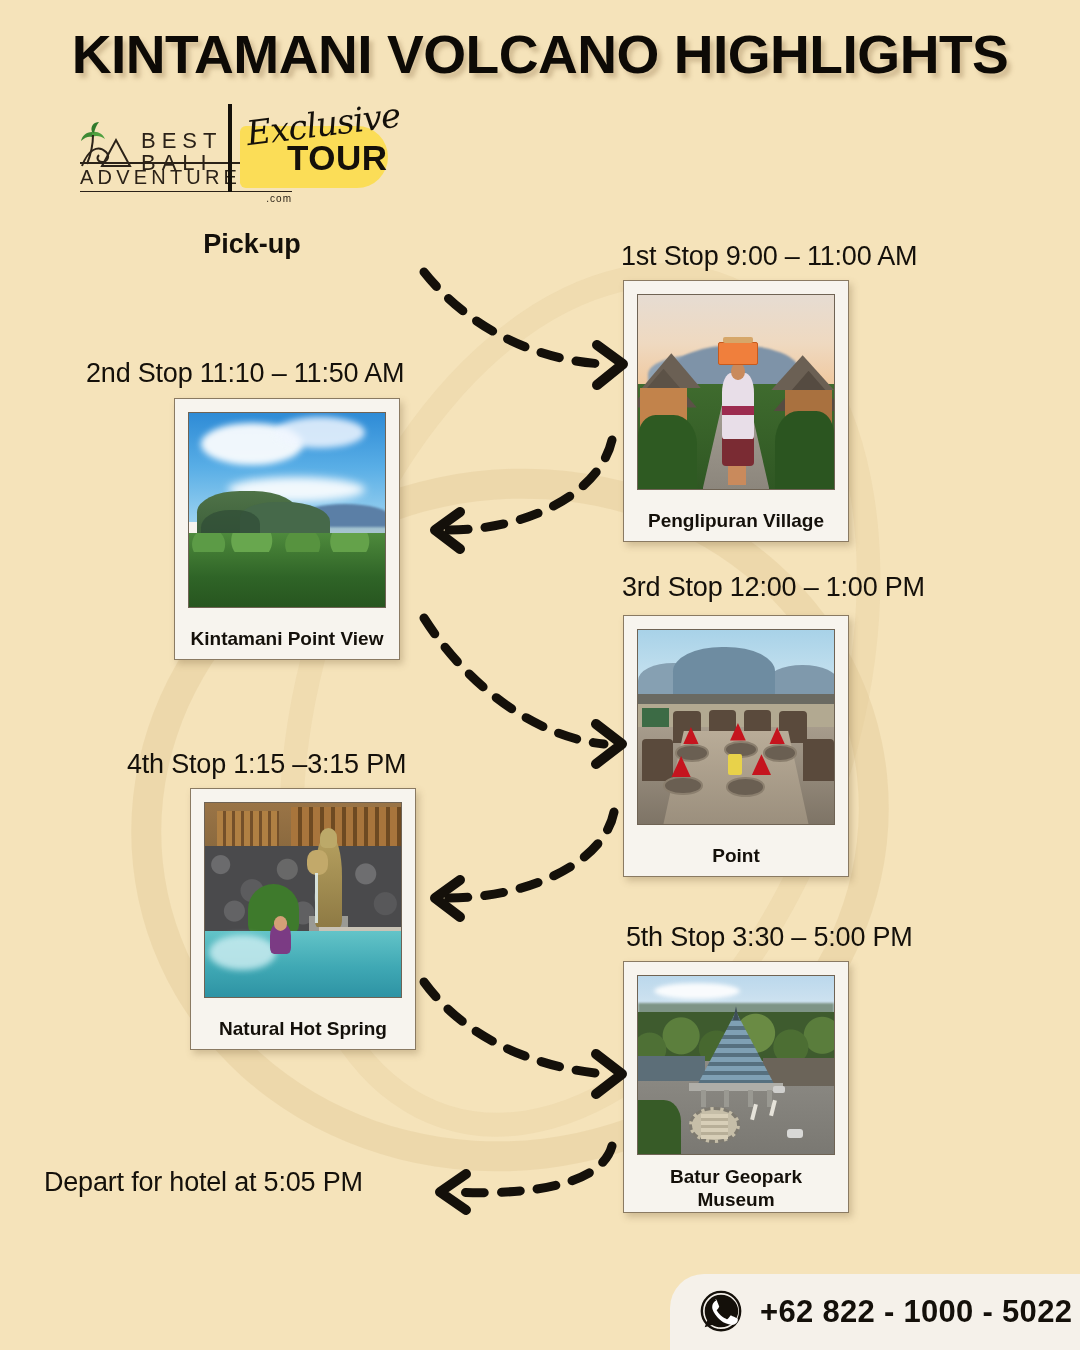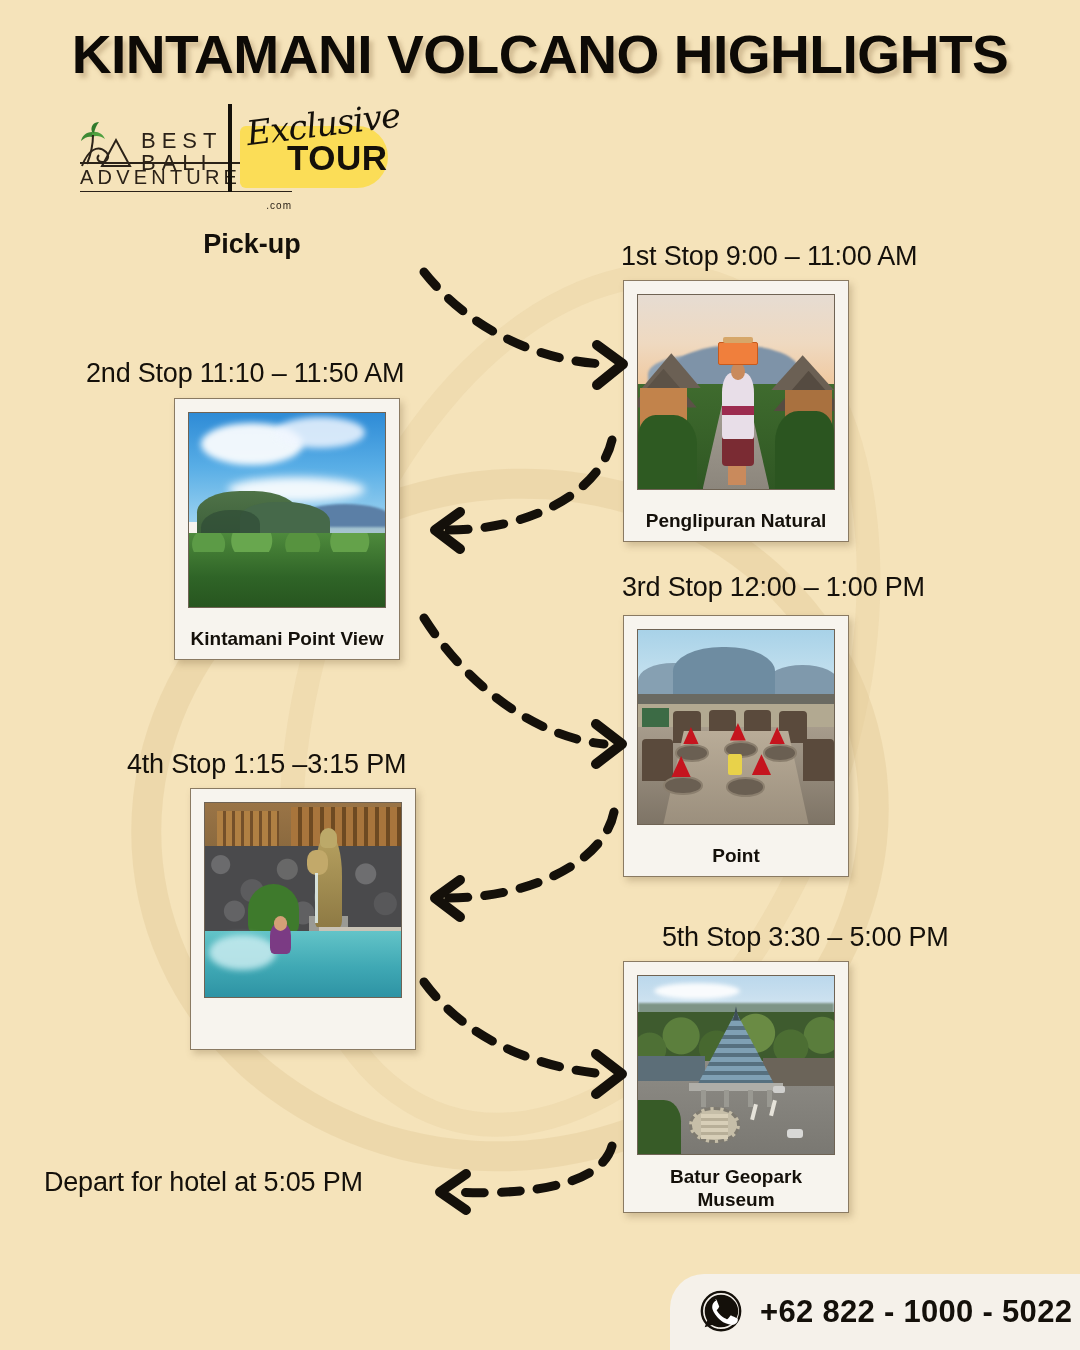--- a/index.html
+++ b/index.html
@@ -72,21 +72,21 @@
     position: absolute;
     left: 2px; top: 58px;
     width: 212px;
   }
   .logo-adv .rule { height: 1.5px; background: #2B2218; width: 100%; }
   .logo-adv .atxt {
     font-size: 20px; letter-spacing: 4.2px; color: #2B2218;
     padding-top: 2px;
   }
   .logo-adv .rule2 { height: 1.2px; background: #2B2218; width: 100%; margin-top: 2px; }
-  .logo-adv .dotcom { font-size: 10px; letter-spacing: 1px; text-align: right; color: #2B2218; margin-top: 8px; }
+  .logo-adv .dotcom { font-size: 10px; letter-spacing: 1px; text-align: right; color: #2B2218; margin-top: 1px; }
 
   .logo-divider {
     position: absolute;
     left: 228px; top: 104px;
     width: 4px; height: 88px;
     background: #14100A;
   }
 
   .badge {
     position: absolute;
@@ -336,21 +336,21 @@
 <div class="badge-tour">TOUR</div>
 
 <div class="pickup" style="left:42px; top:226px; width:420px;">
   <div>Pick-up</div>
 </div>
 
 <div class="h-step" style="left:621px; top:241px;">1st Stop 9:00 – 11:00 AM</div>
 <div class="h-step" style="left:86px;  top:358px;">2nd Stop 11:10 – 11:50 AM</div>
 <div class="h-step" style="left:622px; top:572px;">3rd Stop 12:00 – 1:00 PM</div>
 <div class="h-step" style="left:127px; top:749px;">4th Stop 1:15 –3:15 PM</div>
-<div class="h-step" style="left:626px; top:922px;margin-left:36px;">5th Stop 3:30 – 5:00 PM</div>
+<div class="h-step" style="left:626px; top:922px;">5th Stop 3:30 – 5:00 PM</div>
 
 <div class="card" style="left:623px; top:280px; width:226px; height:262px;">
   <div class="photo" style="height:196px;">
     <div class="scene">
       <div class="pv-sky"></div>
         <div class="pv-mount2"></div>
         <div class="pv-mount"></div>
       <div class="pv-ground"></div>
         <div class="pv-path"></div>
       <div class="pv-roofL"></div>
@@ -362,21 +362,21 @@
       <div class="pv-bushL"></div>
         <div class="pv-bushR"></div>
       <div class="pv-legs"></div>
         <div class="pv-skirt"></div>
         <div class="pv-body"></div>
       <div class="pv-sash"></div>
         <div class="pv-head"></div>
         <div class="pv-basket"></div>
     </div>
   </div>
-  <div class="cap">Penglipuran Natural</div>
+  <div class="cap">Penglipuran Village</div>
 </div>
 
 <div class="card" style="left:174px; top:398px; width:226px; height:262px;">
   <div class="photo" style="height:196px;">
     <div class="scene">
       <div class="kv-sky"></div>
         <div class="kv-c1"></div>
         <div class="kv-c2"></div>
         <div class="kv-c3"></div>
       <div class="kv-lake"></div>
@@ -437,20 +437,21 @@
       <div class="hs-jar"></div>
         <div class="hs-jet"></div>
       <div class="hs-plant"></div>
       <div class="hs-ledge"></div>
       <div class="hs-water"></div>
         <div class="hs-foam"></div>
       <div class="hs-pers"></div>
         <div class="hs-phead"></div>
     </div>
   </div>
+  <div class="cap">Natural Hot Spring</div>
 </div>
 
 <div class="card" style="left:623px; top:961px; width:226px; height:252px;">
   <div class="photo" style="height:186px;">
     <div class="scene">
       <div class="gp-sky"></div>
         <div class="gp-cloud"></div>
         <div class="gp-hill"></div>
       <div class="gp-forest"></div>
         <div class="gp-pave"></div>

